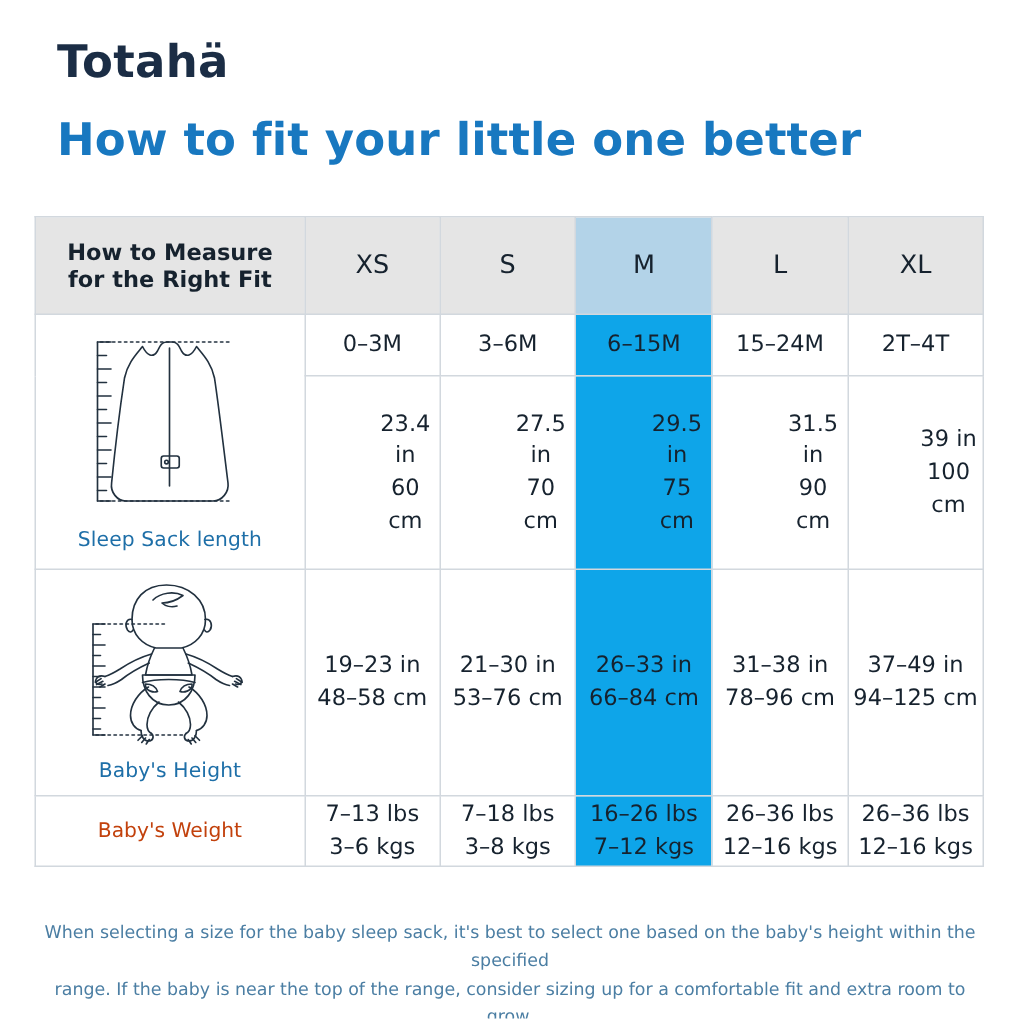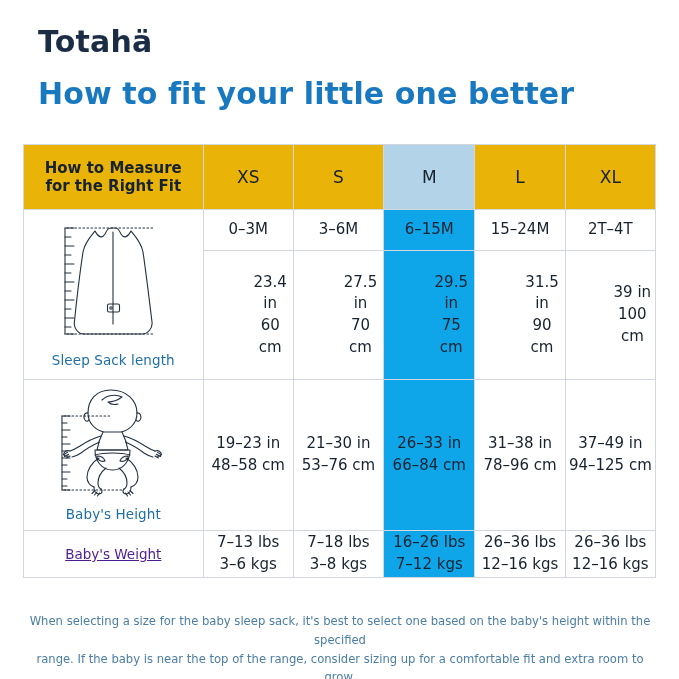--- a/index.html
+++ b/index.html
@@ -67,21 +67,21 @@
     font-family: "DejaVu Sans", sans-serif;
     color: #16222e;
   }
 
   col.c-label { width: 179px; }
   col.c-size  { width: 90px;  }
   col.c-size-m{ width: 91px;  }
 
   
   .chart thead th {
-    background: #eab308;
+    background: #e5e5e5;
     height: 64px;
     font-size: 15px;
     font-weight: 700;
     color: #16222e;
     line-height: 1.22;
   }
   .chart thead th.hl {
     background: #b3d3e8;
     font-weight: 400;
     font-size: 17px;
@@ -123,24 +123,23 @@
   }
   .illus-cap {
     margin-top: 4px;
     font-size: 13.5px;
     color: #1e6fa8;
     font-weight: 400;
     letter-spacing: 0.1px;
   }
   td.rowlabel {
     font-size: 13.5px;
-    color: #4c1d95;
+    color: #c2410c;
     height: 46px;
     background: #ffffff;
-    text-decoration: underline;
   }
 
   
   .footer {
     position: absolute;
     left: 22px;
     top: 612px;
     width: 636px;
     text-align: center;
     font-family: "DejaVu Sans", sans-serif;

